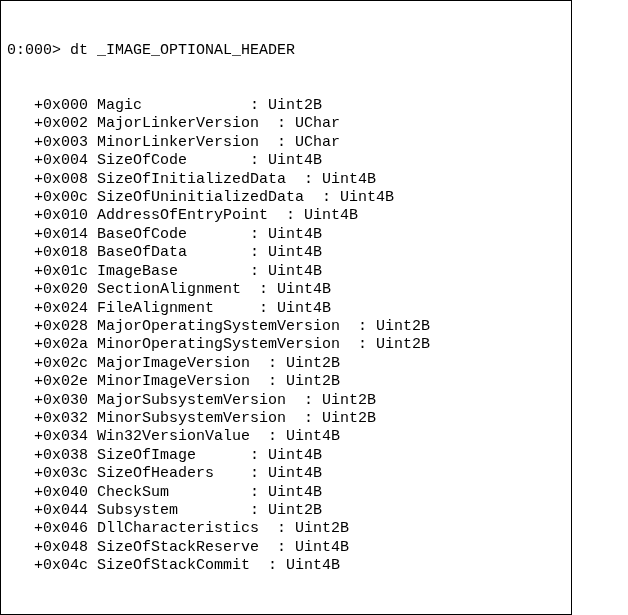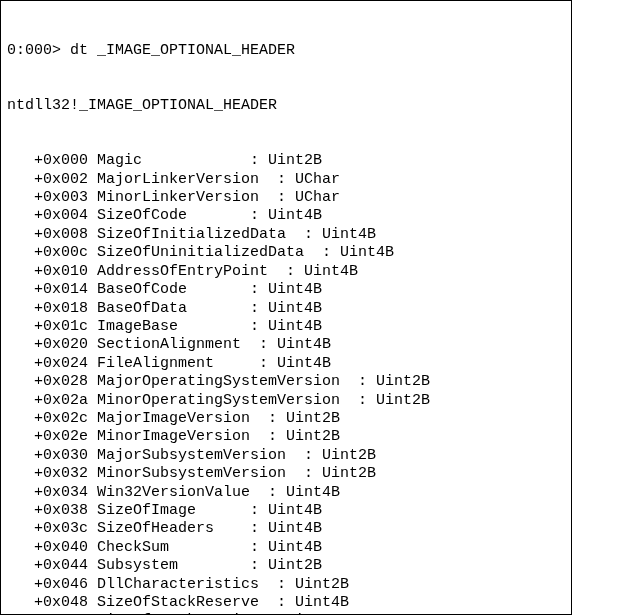--- a/index.html
+++ b/index.html
@@ -23,15 +23,14 @@
   }
   .line {
     display: block;
   }
 </style>
 </head>
 <body>
 
 <div class="frame">
   <span class="line">0:000&gt; dt _IMAGE_OPTIONAL_HEADER</span>
-  <span class="line">ntdll32!_IMAGE_OPTIONAL_HEADER</span>
   <div id="fields-container"><span class="line">   +0x000 Magic            : Uint2B</span><span class="line">   +0x002 MajorLinkerVersion  : UChar</span><span class="line">   +0x003 MinorLinkerVersion  : UChar</span><span class="line">   +0x004 SizeOfCode       : Uint4B</span><span class="line">   +0x008 SizeOfInitializedData  : Uint4B</span><span class="line">   +0x00c SizeOfUninitializedData  : Uint4B</span><span class="line">   +0x010 AddressOfEntryPoint  : Uint4B</span><span class="line">   +0x014 BaseOfCode       : Uint4B</span><span class="line">   +0x018 BaseOfData       : Uint4B</span><span class="line">   +0x01c ImageBase        : Uint4B</span><span class="line">   +0x020 SectionAlignment  : Uint4B</span><span class="line">   +0x024 FileAlignment     : Uint4B</span><span class="line">   +0x028 MajorOperatingSystemVersion  : Uint2B</span><span class="line">   +0x02a MinorOperatingSystemVersion  : Uint2B</span><span class="line">   +0x02c MajorImageVersion  : Uint2B</span><span class="line">   +0x02e MinorImageVersion  : Uint2B</span><span class="line">   +0x030 MajorSubsystemVersion  : Uint2B</span><span class="line">   +0x032 MinorSubsystemVersion  : Uint2B</span><span class="line">   +0x034 Win32VersionValue  : Uint4B</span><span class="line">   +0x038 SizeOfImage      : Uint4B</span><span class="line">   +0x03c SizeOfHeaders    : Uint4B</span><span class="line">   +0x040 CheckSum         : Uint4B</span><span class="line">   +0x044 Subsystem        : Uint2B</span><span class="line">   +0x046 DllCharacteristics  : Uint2B</span><span class="line">   +0x048 SizeOfStackReserve  : Uint4B</span><span class="line">   +0x04c SizeOfStackCommit  : Uint4B</span></div>
 </div>
 
 </body></html>

